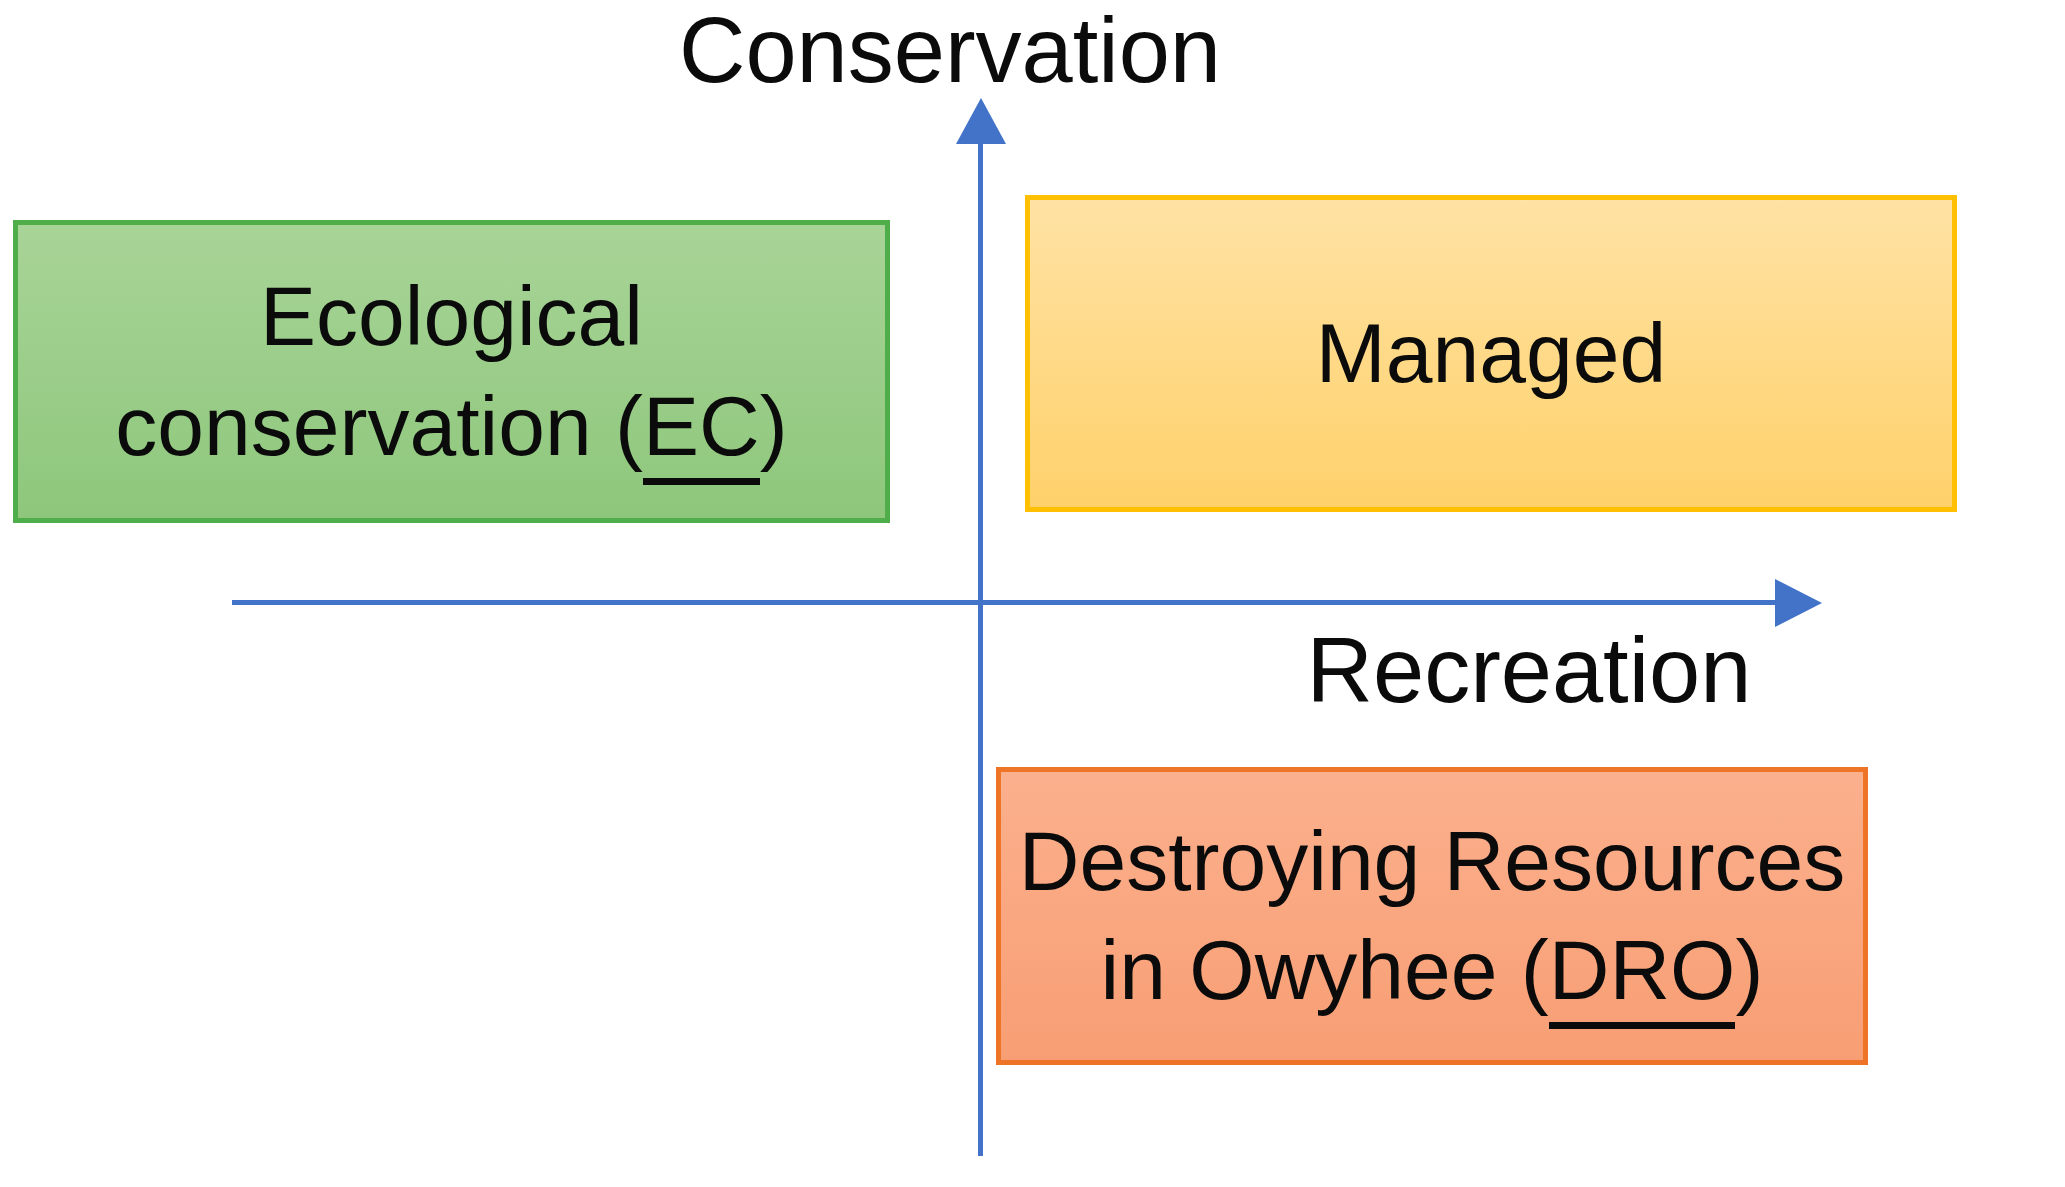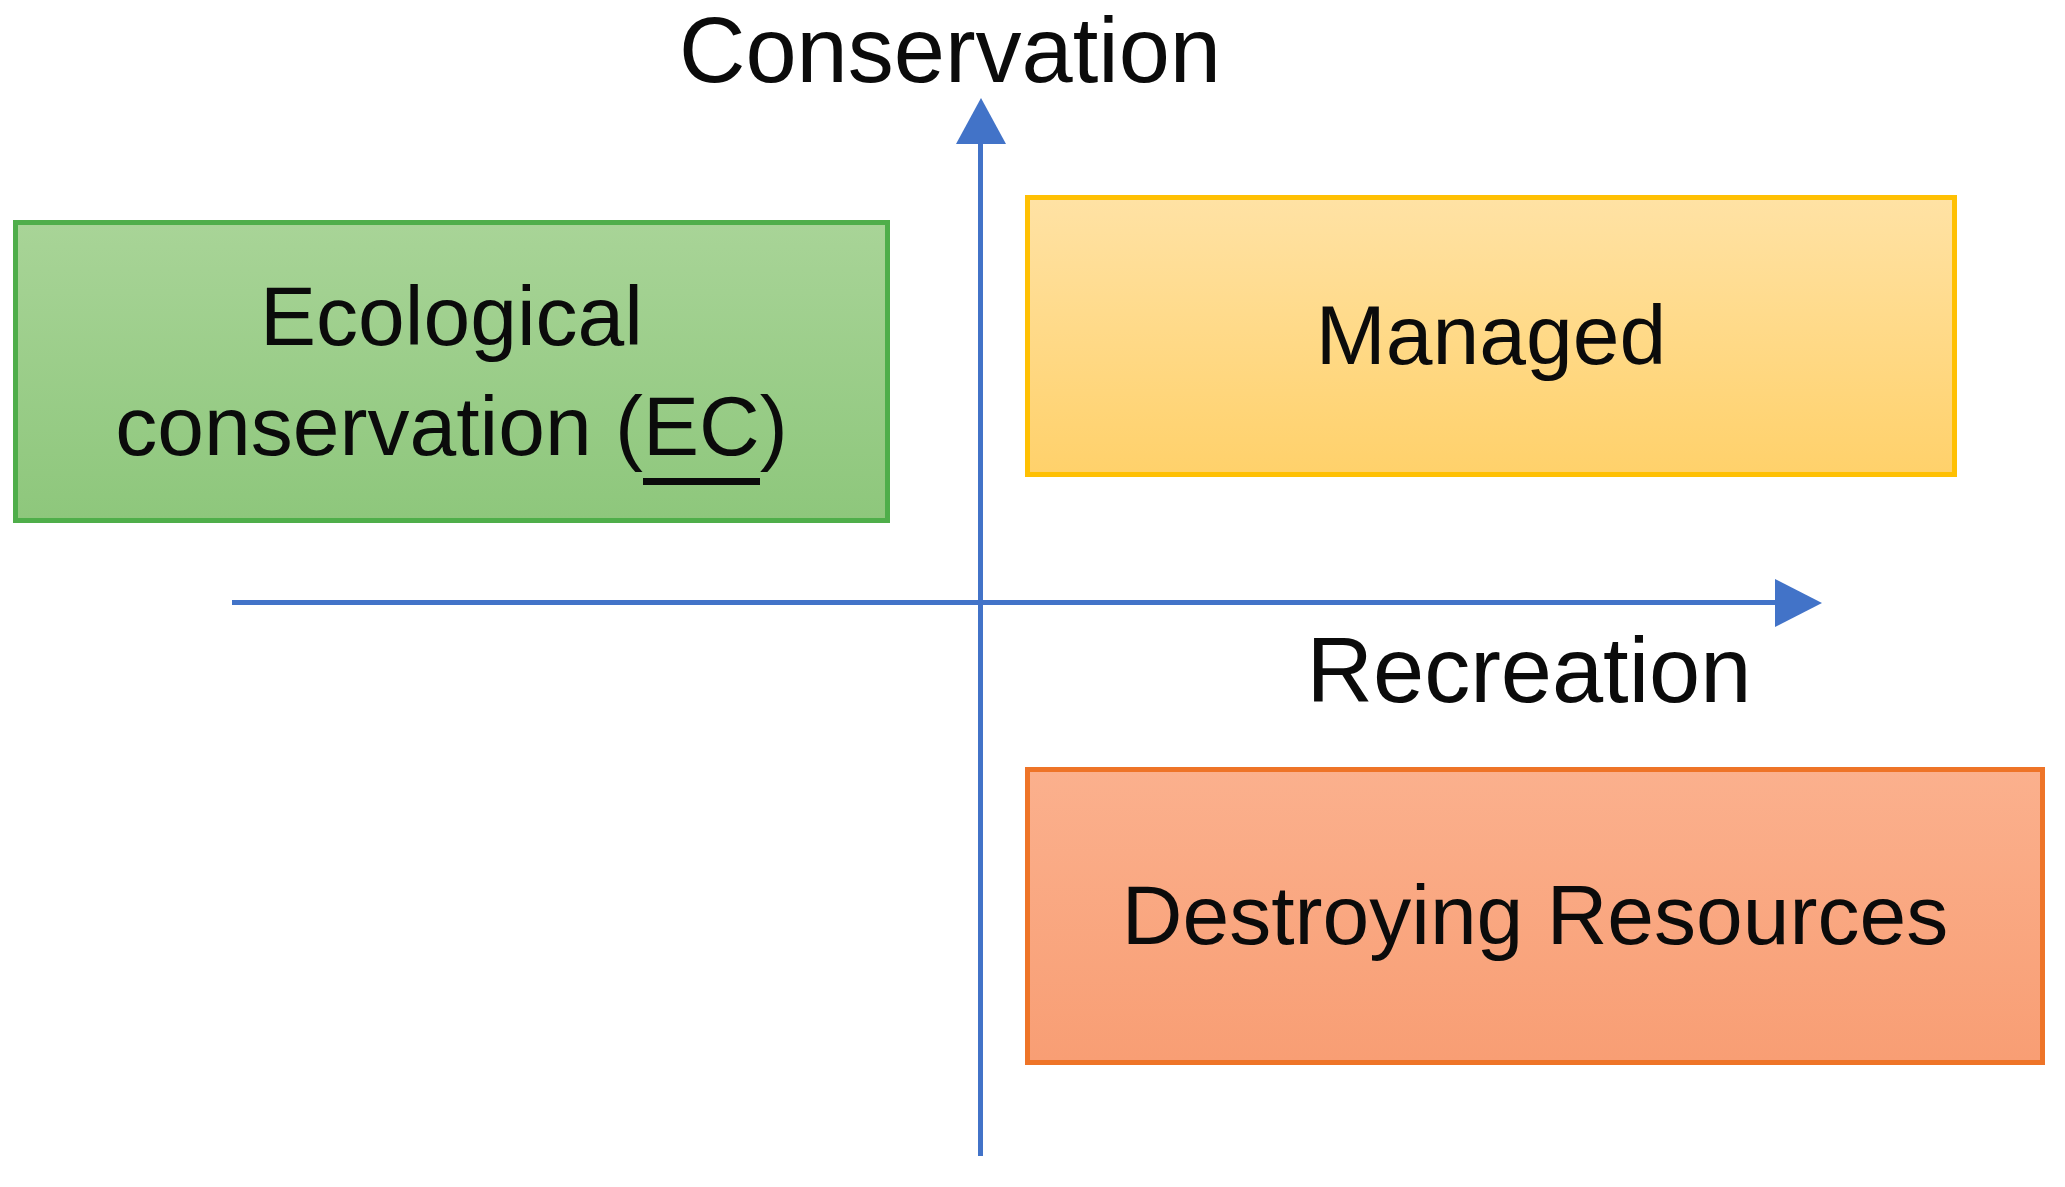--- a/index.html
+++ b/index.html
@@ -38,23 +38,23 @@
   .label-recreation{left:1204px;top:622px;width:650px;}
   
   .quad{
     position:absolute;box-sizing:border-box;
     border:5px solid var(--bc,#000);
     background:linear-gradient(to bottom, var(--ft,#fff), var(--fb,#ddd));
     display:flex;flex-direction:column;align-items:center;justify-content:center;
     text-align:center;font-size:84px;line-height:1.3;
   }
   .q-ec{left:13px;top:220px;width:877px;height:303px;}
-  .q-mr{left:1025px;top:195px;width:932px;height:282px;}
+  .q-mr{left:1025px;top:195px;width:932px;height:317px;}
   .q-bau{left:13px;top:765px;width:820px;height:307px;border-width:6px;}
-  .q-dro{left:1025px;top:767px;width:1020px;height:298px;}
+  .q-dro{left:996px;top:767px;width:872px;height:298px;}
   .quad .line{white-space:nowrap;}
   .acronym{
     border-bottom:7px solid currentColor;
     padding-bottom:5px;
   }
 </style>
 </head>
 <body>
 
 <div class="canvas" style="--axis: #4273c8;">
@@ -72,15 +72,16 @@
     <div class="line"><span>conservation (</span><span class="acronym">EC</span><span>)</span></div>
   </div>
 
   <div class="quad q-mr" style="--ft: #ffe2a4; --fb: #ffd16b; --bc: #ffc003;">
     <div class="line">Managed</div>
   </div>
 
 
   <div class="quad q-dro" style="--ft: #fbb08d; --fb: #f89e74; --bc: #ee7428;">
     <div class="line">Destroying Resources</div>
+    <div class="line"><span>in Owyhee (</span><span class="acronym">DRO</span><span>)</span></div>
   </div>
 
 </div>
 
 </body></html>

